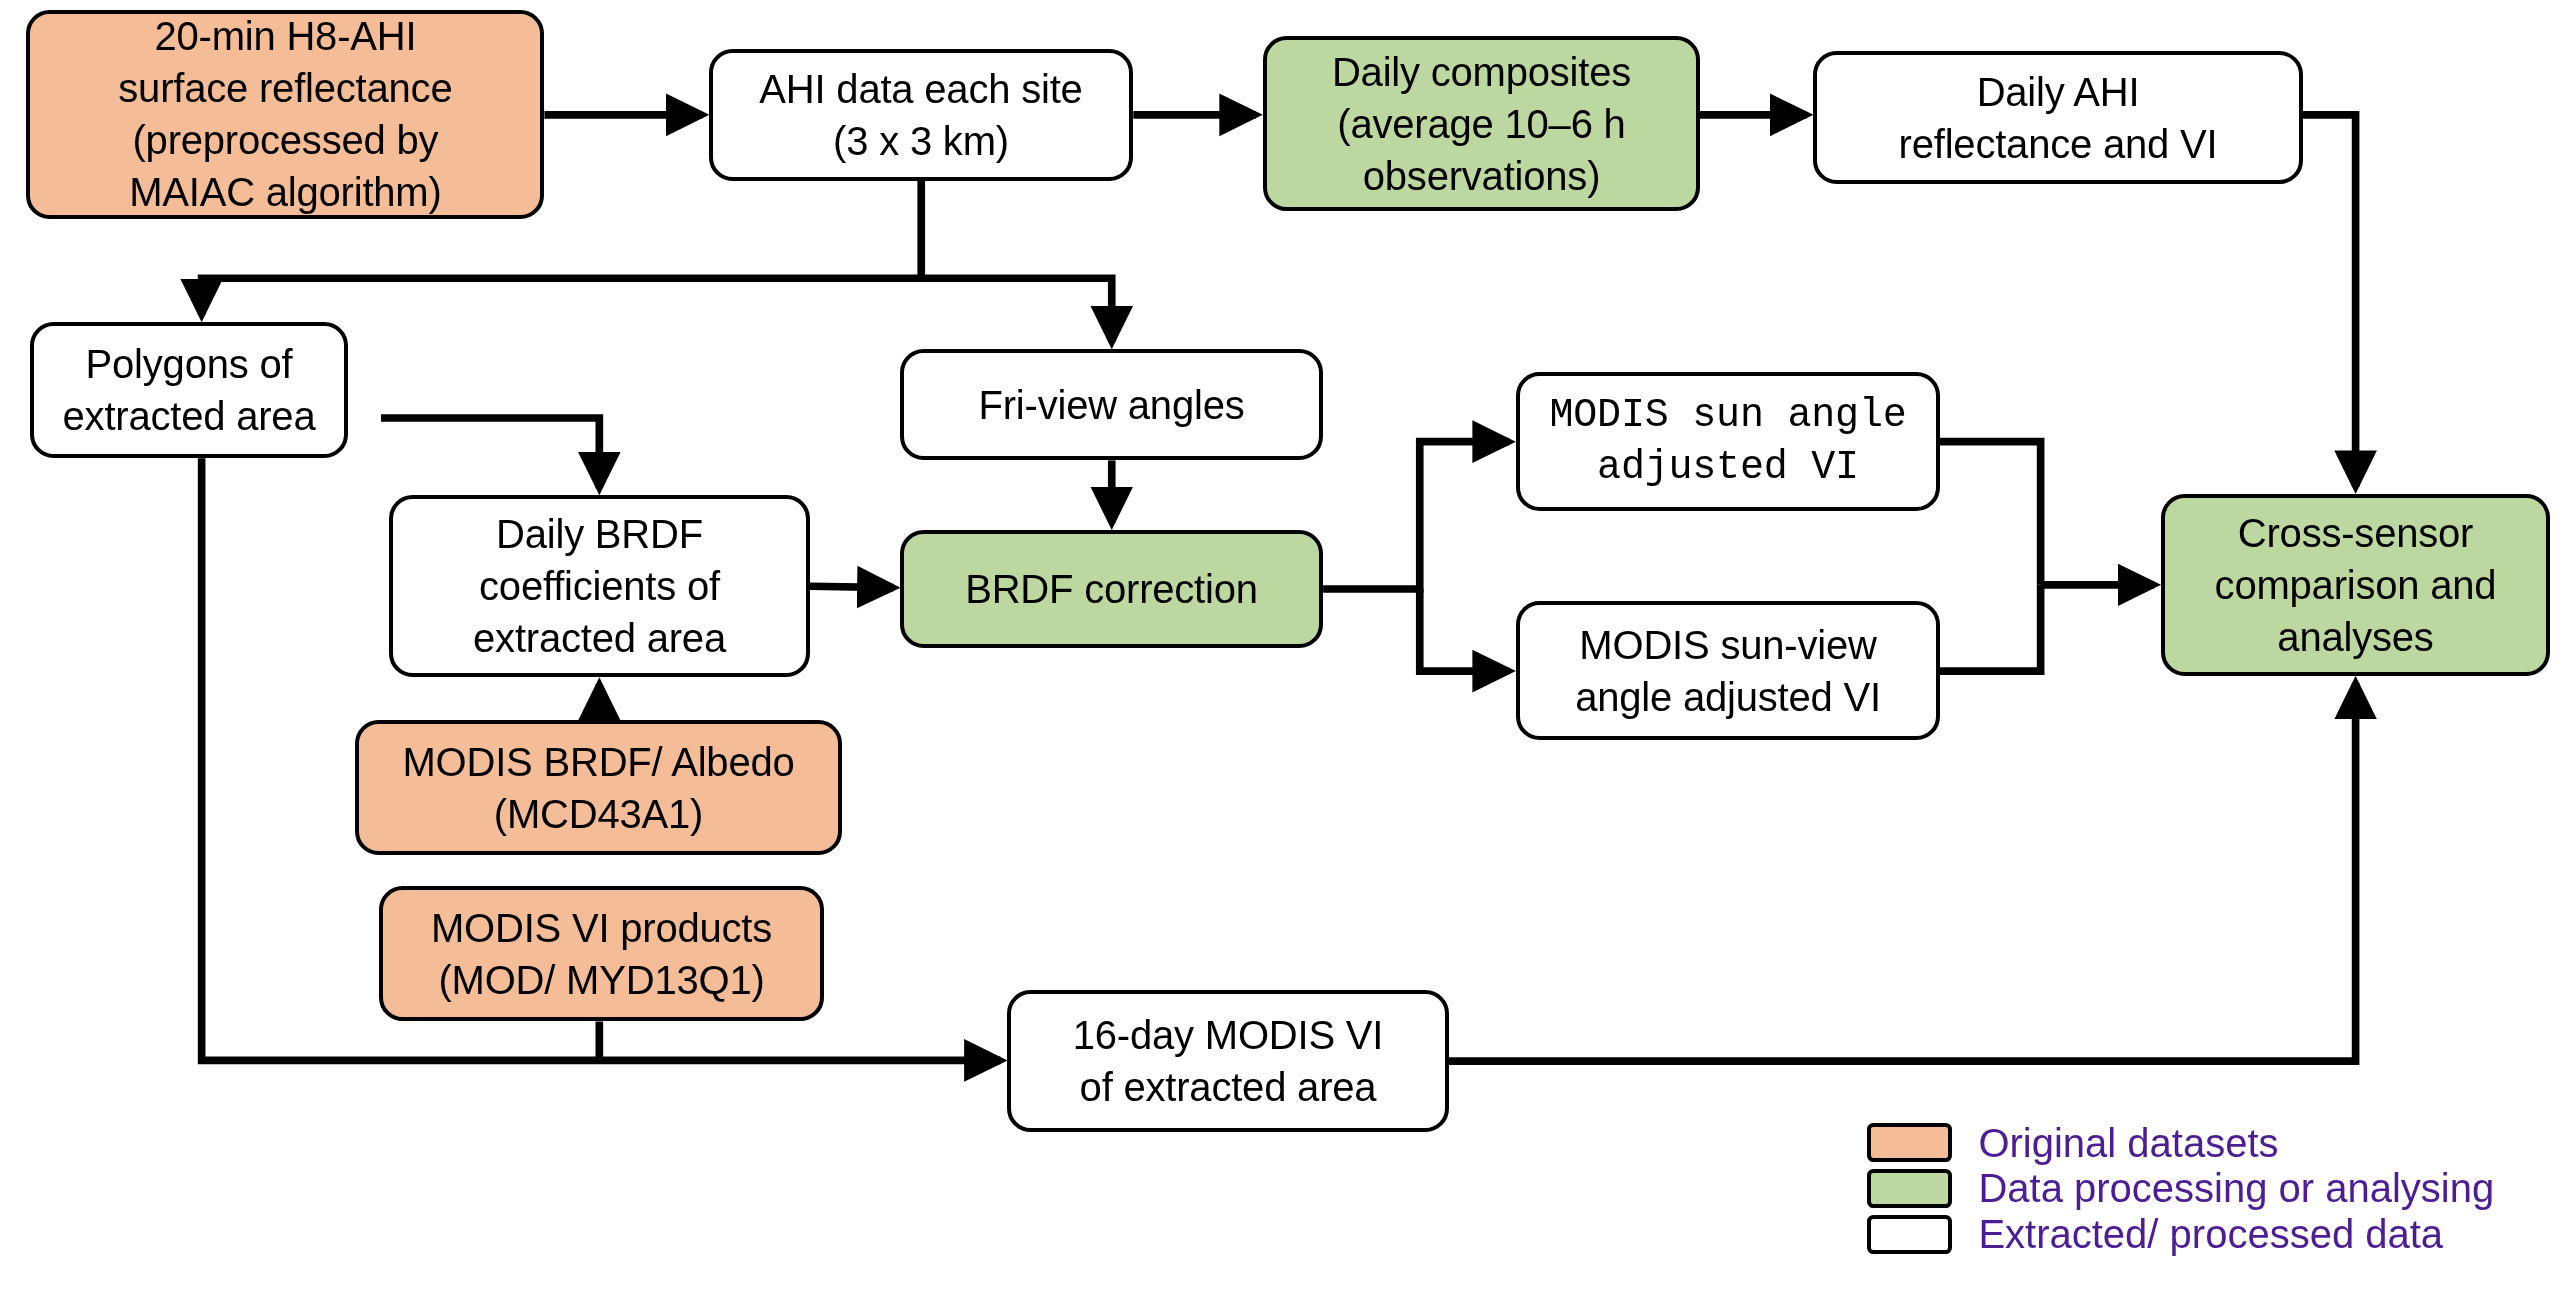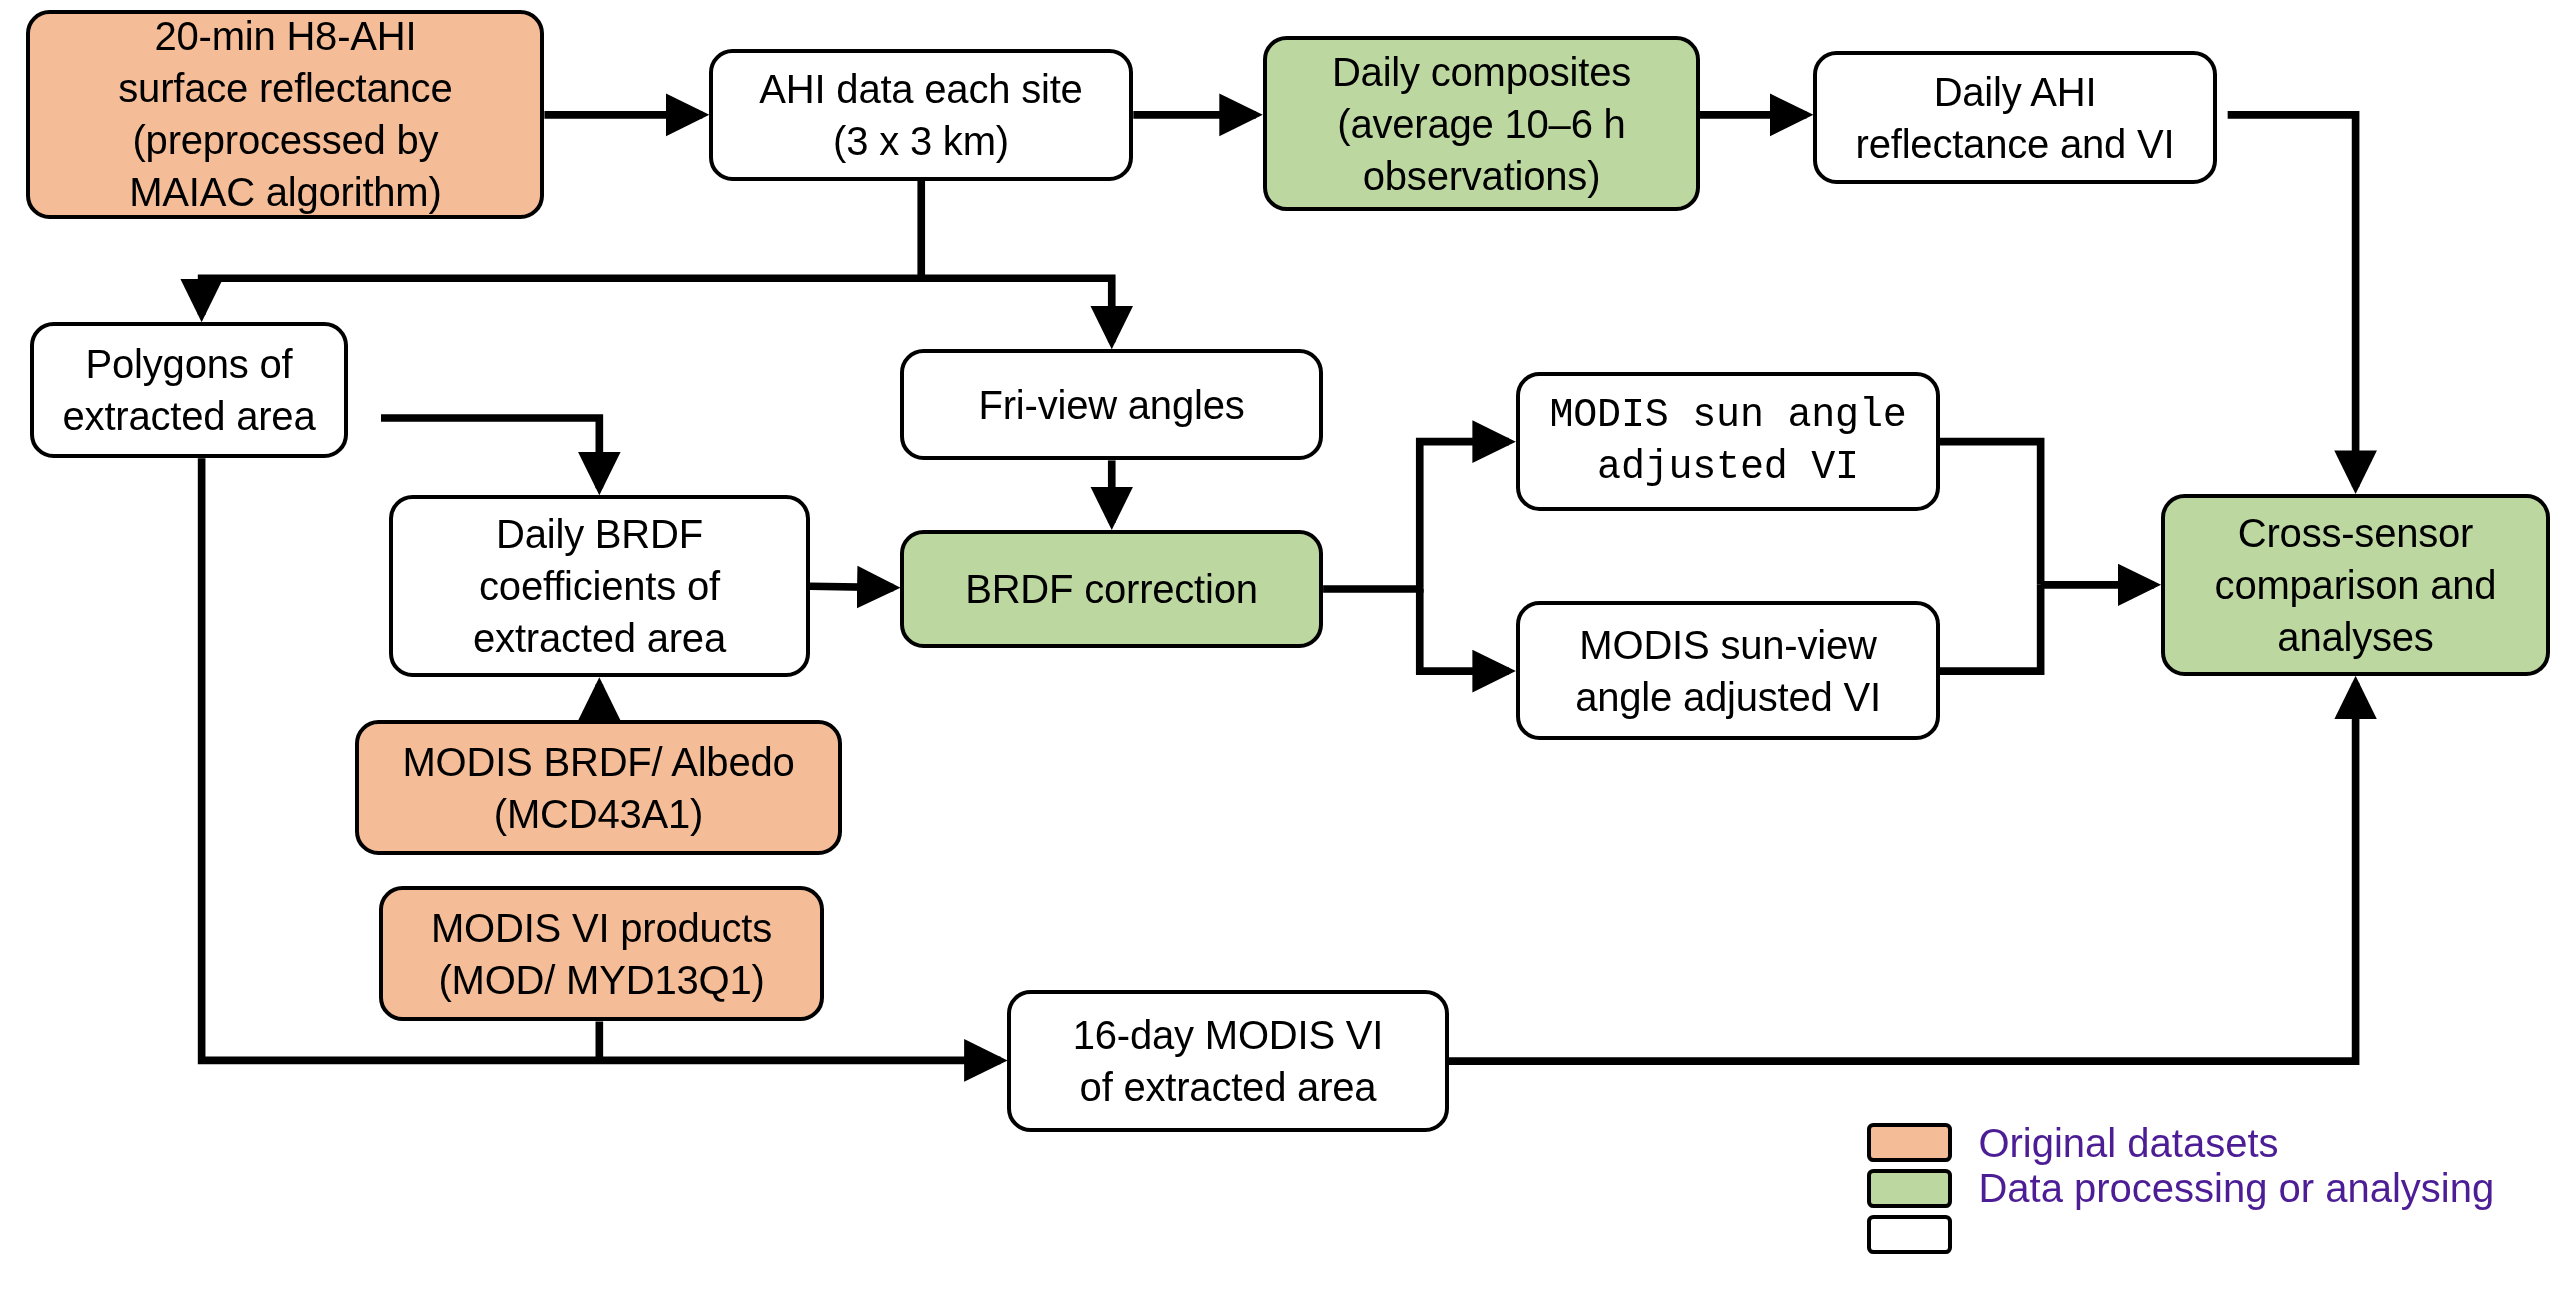--- a/index.html
+++ b/index.html
@@ -130,21 +130,21 @@
 (preprocessed by
 MAIAC algorithm)</div>
 
   <div class="node white" style="left:709px; top:49px; width:424px; height:132px;">AHI data each site
 (3 x 3 km)</div>
 
   <div class="node green" style="left:1263px; top:36px; width:437px; height:175px;">Daily composites
 (average 10–6 h
 observations)</div>
 
-  <div class="node white" style="left:1813px; top:51px; width:404px; height:133px;">Daily AHI
+  <div class="node white" style="left:1813px; top:51px; width:490px; height:133px;">Daily AHI
 reflectance and VI</div>
 
   <div class="node white" style="left:30px; top:322px; width:318px; height:136px;">Polygons of
 extracted area</div>
 
   <div class="node white" style="left:389px; top:495px; width:421px; height:182px;">Daily BRDF
 coefficients of
 extracted area</div>
 
   <div class="node white" style="left:900px; top:349px; width:423px; height:111px;">Fri-view angles</div>
@@ -174,17 +174,18 @@
     <div class="legend-row">
       <div class="legend-swatch orange"></div>
       <div class="legend-label">Original datasets</div>
     </div>
     <div class="legend-row">
       <div class="legend-swatch green"></div>
       <div class="legend-label">Data processing or analysing</div>
     </div>
     <div class="legend-row">
       <div class="legend-swatch white"></div>
+      <div class="legend-label">Extracted/ processed data</div>
     </div>
   </div>
 
 </div>
 
 
 </body></html>

